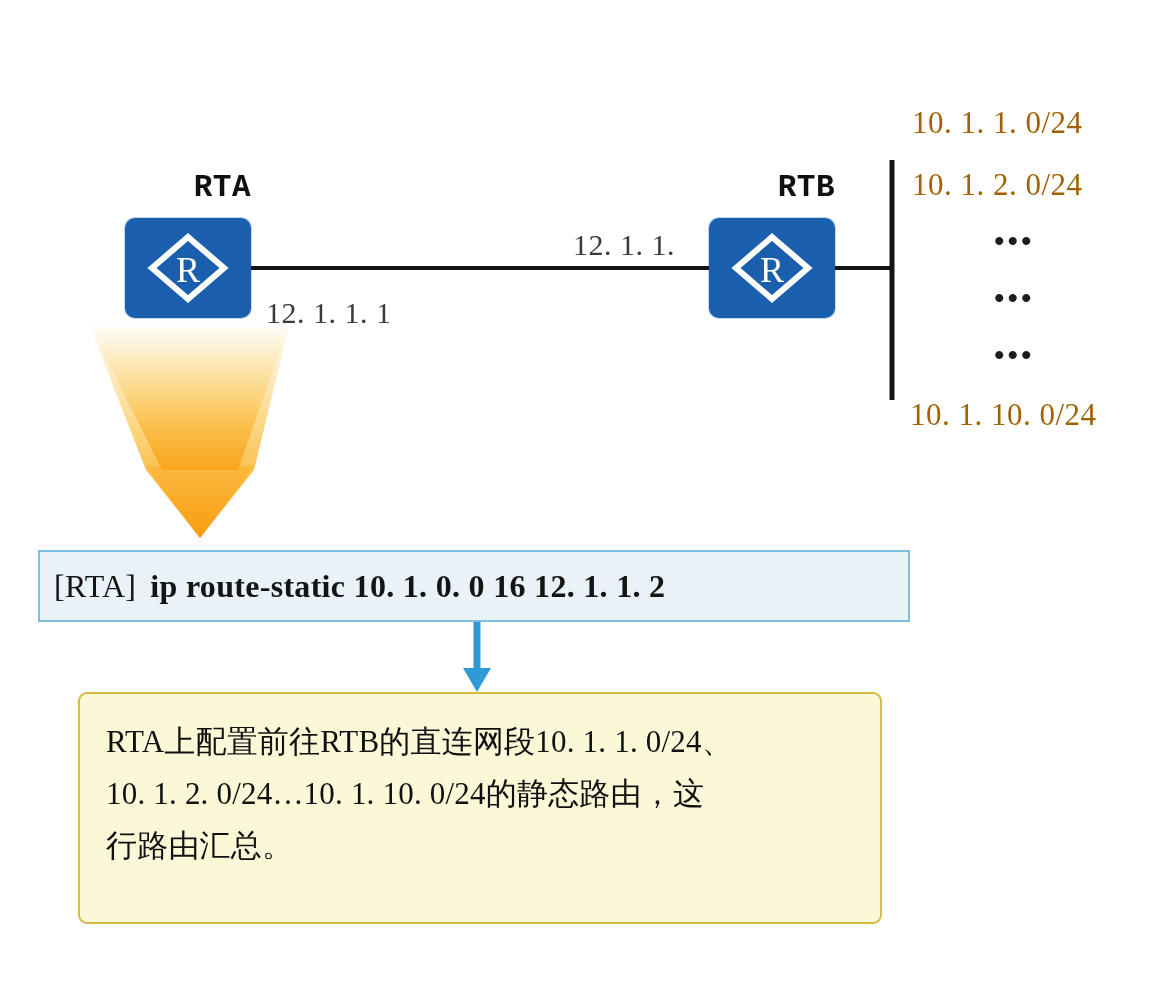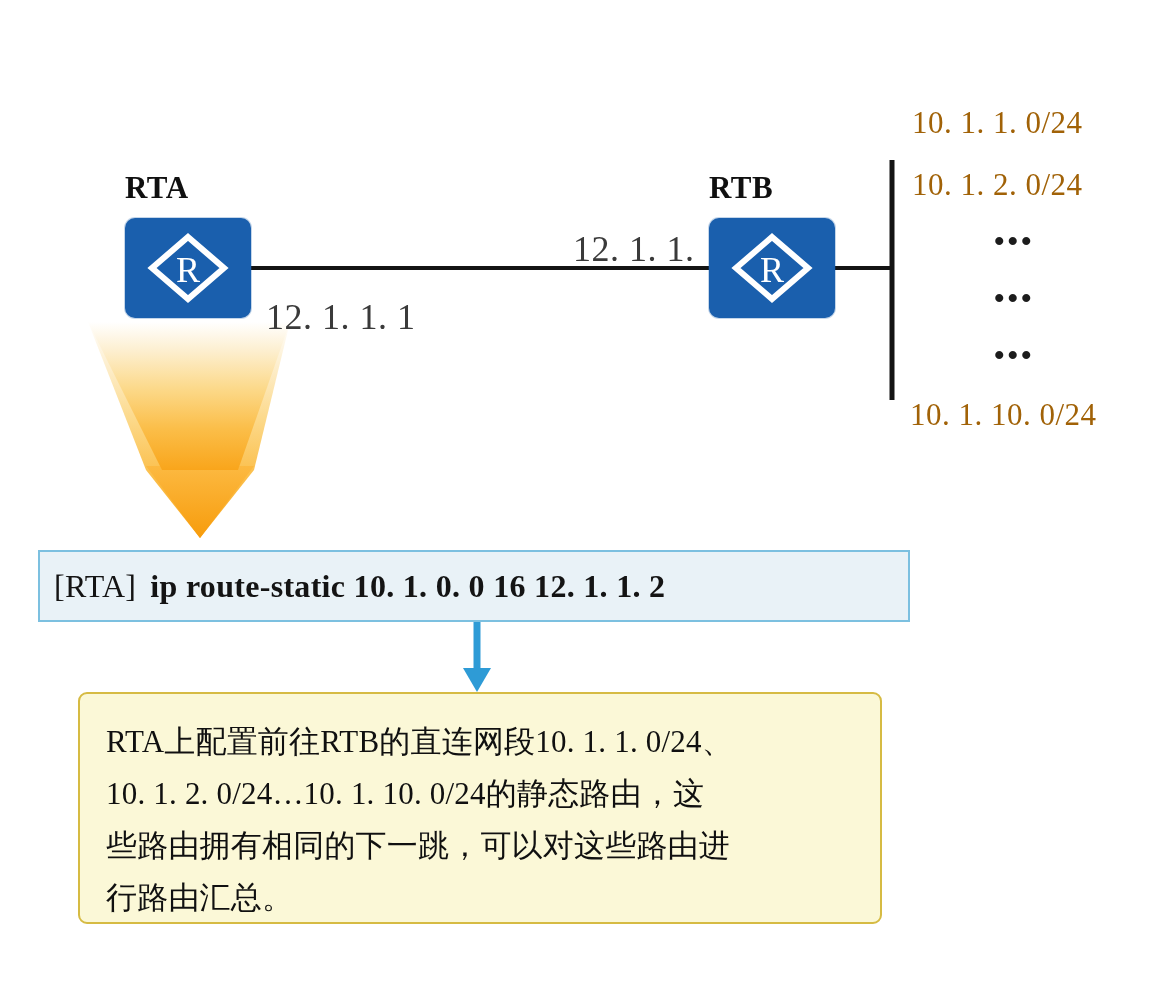--- a/index.html
+++ b/index.html
@@ -33,33 +33,33 @@
     border-radius: 10px;
     background: #1a5fad;
     display: flex;
     align-items: center;
     justify-content: center;
     box-shadow: 0 0 0 1px rgba(20,90,170,0.25);
   }
   .router svg { display: block; }
 
   .router-label {
-    font-family: Liberation Serif, serif;
+    font-family: Liberation Mono, monospace;
     font-weight: bold;
     font-size: 31px;
     letter-spacing: 0.5px;
     color: #101010;
     white-space: nowrap;
-    text-align: left;
+    text-align: right;
   }
 
   
   .ip-label {
     font-family: "Liberation Serif", "DejaVu Serif", serif;
-    font-size: 36px;
+    font-size: 30px;
     color: #3a3a3a;
     white-space: nowrap;
     letter-spacing: 0.5px;
   }
   .net-label {
     font-family: "Liberation Serif", "DejaVu Serif", serif;
     font-size: 31px;
     color: #a16207;
     white-space: nowrap;
     letter-spacing: 0.5px;
@@ -189,15 +189,14 @@
 <div class="abs net-label" style="left:910px; top:397px;">10. 1. 10. 0/24</div>
 
 <div class="abs cmd-box" style="left:38px; top:550px; width:872px; height:72px;">
   <span class="cmd-text cmd-prompt">[RTA]</span>
   <span class="cmd-text cmd-body" style="margin-left:14px;">ip route-static 10. 1. 0. 0 16 12. 1. 1. 2</span>
 </div>
 
 <div class="abs note-box" style="left:78px; top:692px; width:804px; height:232px;">
   <div class="note-line">RTA上配置前往RTB的直连网段10. 1. 1. 0/24、</div>
   <div class="note-line">10. 1. 2. 0/24…10. 1. 10. 0/24的静态路由，这</div>
-  <div class="note-line">些路由拥有相同的下一跳，可以对这些路由进</div>
   <div class="note-line">行路由汇总。</div>
 </div>
 
 </body></html>

